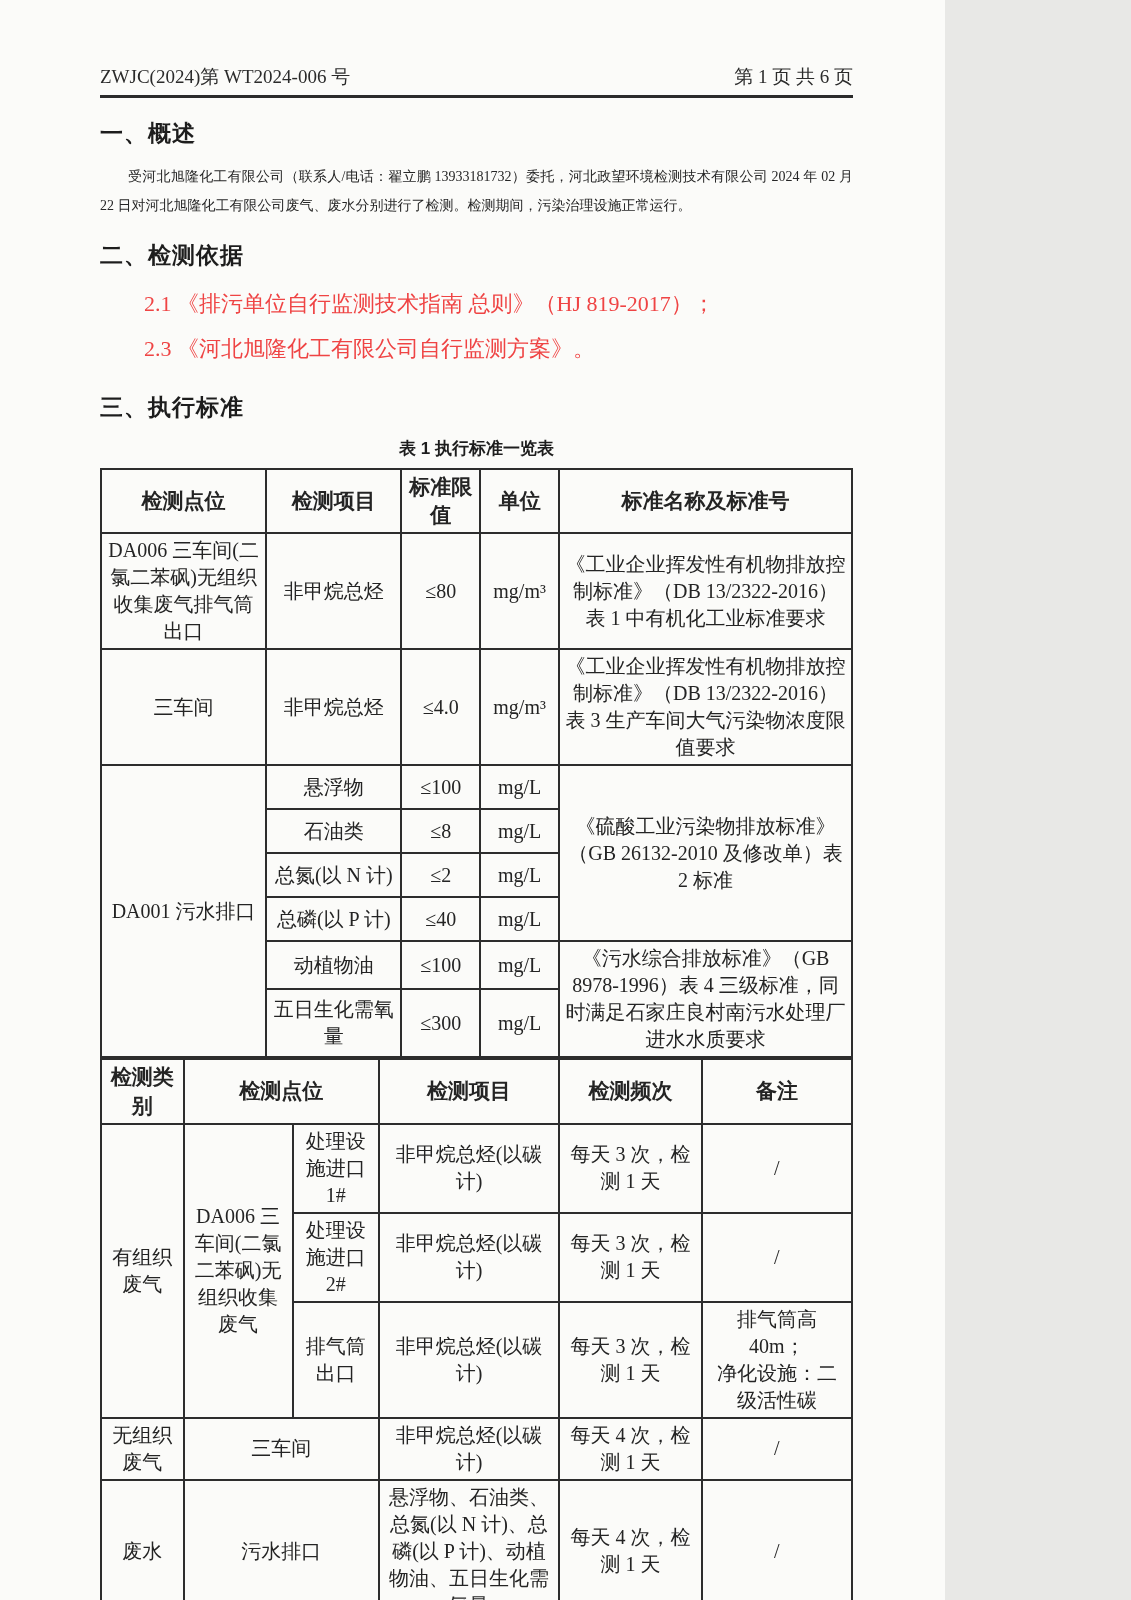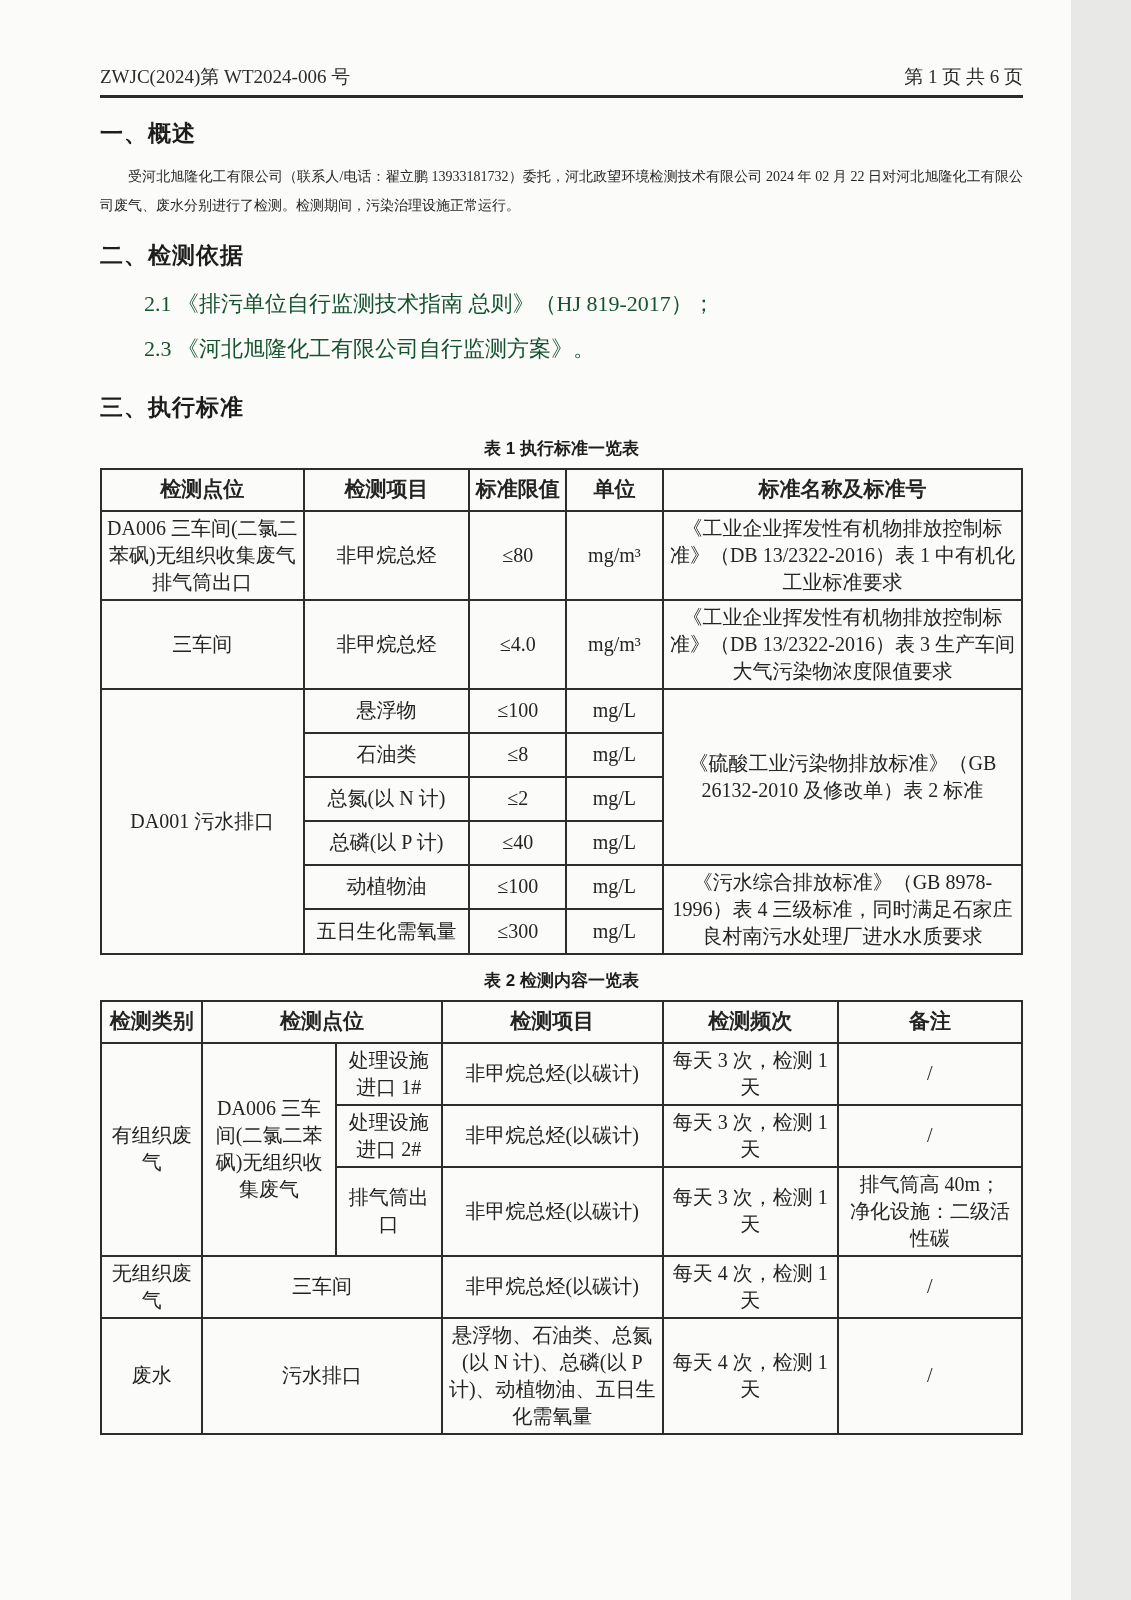--- a/index.html
+++ b/index.html
@@ -8,25 +8,25 @@
     background: #e8e8e6;
   }
   body {
     width: 1131px;
     height: 1600px;
     font-family: "Liberation Serif", "DejaVu Serif", serif;
     color: #222;
   }
   .page {
     position: relative;
-    width: 1071px;
+    width: 945px;
     height: 1600px;
     background: #fbfbf9;
     box-sizing: border-box;
-    padding: 64px 48px 0 100px;
+    padding: 64px 92px 0 100px;
     overflow: hidden;
   }
   .page-header {
     display: flex;
     justify-content: space-between;
     align-items: flex-end;
     font-size: 19px;
     color: #2b2b2b;
     border-bottom: 3px solid #2b2b2b;
     padding-bottom: 5px;
@@ -45,21 +45,21 @@
     text-indent: 2em;
     text-align: justify;
     margin: 14px 0 0 0;
     color: #262626;
   }
   .basis-item {
     font-size: 22px;
     line-height: 2.05;
     margin: 0;
     padding-left: 2em;
-    color: #14532d;
+    color: #ef4444;
   }
   .basis-list { margin-top: 10px; }
   .table-title {
     font-family: "Liberation Sans", "DejaVu Sans", sans-serif;
     font-weight: 700;
     font-size: 17px;
     text-align: center;
     margin: 14px 0 8px 0;
     color: #1d1d1d;
   }
@@ -173,21 +173,20 @@
         <td rowspan="2">《污水综合排放标准》（GB 8978-1996）表 4 三级标准，同时满足石家庄良村南污水处理厂进水水质要求</td>
       </tr>
       <tr class="h-small">
         <td>五日生化需氧量</td>
         <td>≤300</td>
         <td>mg/L</td>
       </tr>
     </tbody>
   </table>
 
-  <div class="table-title">表 2  检测内容一览表</div>
 
   <table>
     <colgroup>
       <col style="width:11%">
         <col style="width:14.5%">
         <col style="width:11.5%">
         <col style="width:24%">
         <col style="width:19%">
         <col style="width:20%">
     </colgroup>

